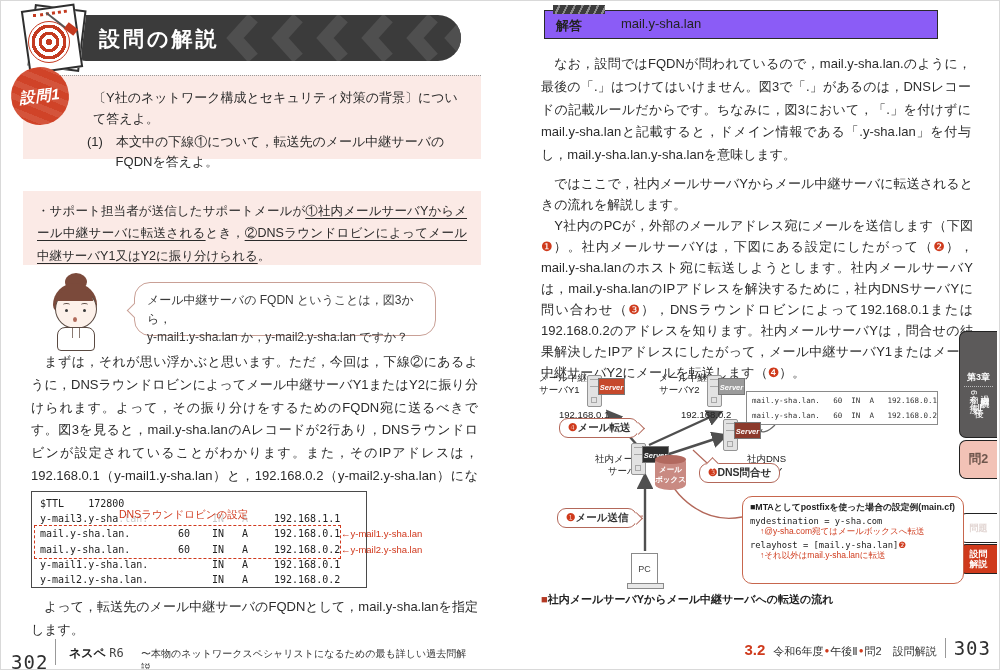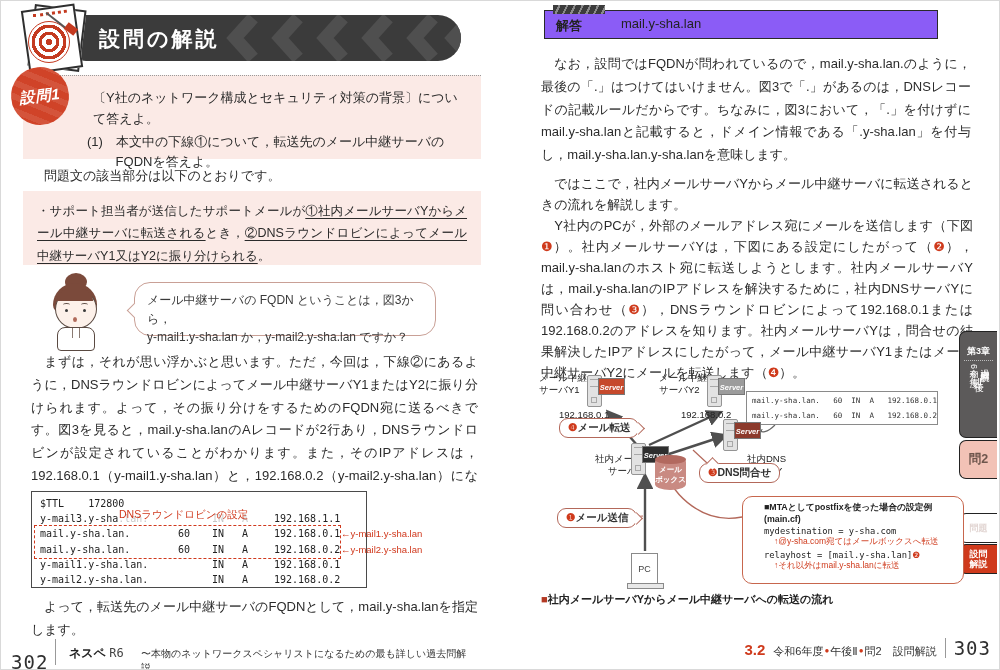--- a/index.html
+++ b/index.html
@@ -91,33 +91,33 @@
   .srv .tower::after{content:"";position:absolute;left:3px;bottom:3px;width:4px;height:4px;border:1px solid #a8a8a8;}
   .srv .badge{position:absolute;left:11px;top:5px;width:27px;height:17px;color:#fff;font-size:7.5px;font-weight:bold;font-style:italic;text-align:center;line-height:17px;border:1px solid #777;box-sizing:border-box;}
   .cyl{position:absolute;width:31px;height:34px;background:#c98a82;border-radius:15px/6px;color:#fff;font-size:7.5px;font-weight:bold;text-align:center;line-height:1.3;padding-top:9px;box-sizing:border-box;white-space:pre-line;}
   .cyl::before{content:"";position:absolute;left:0;top:-1px;width:100%;height:9px;border-radius:50%;background:#b2695f;}
   .cyl .ct{position:relative;z-index:1;}
   .minidns{position:absolute;left:215px;top:24px;width:192px;height:34px;border:1px solid #8a8a8a;background:#fff;box-sizing:border-box;font-family:"DejaVu Sans Mono",monospace;font-size:7.5px;line-height:15px;padding:1px 0 0 5px;color:#333;white-space:pre;}
   .callout{position:absolute;background:#fff;border:1.5px solid #b3685a;border-radius:9px;padding:2px 8px;font-size:10.5px;font-weight:bold;color:#333;white-space:nowrap;z-index:2;}
   .callout .cnum{font-weight:bold;}
   .tail-r::after{content:"";position:absolute;right:-5px;top:50%;margin-top:-4px;width:8px;height:8px;background:#fff;border-top:1.5px solid #b3685a;border-right:1.5px solid #b3685a;transform:rotate(45deg);}
   .tail-tl::after{content:"";position:absolute;left:8px;top:-5px;width:8px;height:8px;background:#fff;border-top:1.5px solid #b3685a;border-left:1.5px solid #b3685a;transform:rotate(45deg);}
-  .postfix{position:absolute;left:211px;top:129px;width:222px;height:88px;border:1.5px solid #c7664d;border-radius:10px;background:#fff;box-sizing:border-box;padding:5px 21px;z-index:2;}
+  .postfix{position:absolute;left:211px;top:129px;width:222px;height:88px;border:1.5px solid #c7664d;border-radius:10px;background:#fff;box-sizing:border-box;padding:5px 7px;z-index:2;}
   .postfix .pt{font-size:8.8px;font-weight:bold;color:#222;}
   .postfix .pl{font-family:"DejaVu Sans Mono",monospace;font-size:8.8px;color:#222;margin-top:2px;}
   .postfix .pn{font-size:8.5px;color:#cf3a1c;margin-left:10px;}
   .pc{position:absolute;left:100px;top:186px;width:27px;height:31px;border:1.5px solid #8a8a8a;background:#fff;box-sizing:border-box;font-size:9px;color:#444;display:flex;align-items:center;justify-content:center;}
   .pc::after{content:"";position:absolute;left:-5px;bottom:-6px;width:35px;height:4px;background:#e8e8e8;border:1px solid #8a8a8a;}
   .dcaption{left:540px;top:591px;font-size:11px;font-weight:bold;color:#222;}
   .dcaption .sq{color:#b33a24;}
 
   
   .tab{position:absolute;right:2px;width:38px;box-sizing:border-box;border:1px solid #222;border-right:none;border-radius:7px 0 0 7px;}
   .tab-ch{top:330px;height:107px;background:#5c5a5a;color:#fff;}
-  .tab-ch .chap{font-size:9px;font-weight:bold;text-align:center;padding-top:13px;letter-spacing:0;}
+  .tab-ch .chap{font-size:9px;font-weight:bold;text-align:center;padding-top:3px;letter-spacing:0;margin-top:36px;}
   .tab-ch .dot{margin:2px 4px 1px;border-top:1px dotted #bbb;}
   .tab-ch .cols{display:flex;justify-content:center;gap:1px;}
   .tab-ch .v{writing-mode:vertical-rl;font-size:9px;letter-spacing:1px;line-height:1.1;}
   .tab-ch .sess{writing-mode:vertical-rl;font-size:9.5px;letter-spacing:1px;margin:2px auto 0;display:block;text-align:center;}
   .tab-q{top:439px;height:39px;background:#f2c2b6;color:#6e564d;font-size:12.5px;font-weight:bold;display:flex;align-items:center;justify-content:center;}
   .tab-w{background:#fff;color:#e2d6d3;font-size:9px;font-weight:bold;display:flex;align-items:center;justify-content:center;text-align:center;line-height:1.15;white-space:pre-line;margin-top:31px;}
   .tab-w1{top:481px;height:30px;}
   .tab-w2{top:513px;height:28px;}
   .tab-r{top:543px;height:30px;background:#cf3a1c;color:#fff;font-size:9px;font-weight:bold;display:flex;align-items:center;justify-content:center;text-align:center;line-height:1.15;white-space:pre-line;}
 </style>
@@ -147,21 +147,20 @@
     <div class="pin"></div>
     <div class="flag"></div>
   </div>
 
   <div class="abs qbox">
     <div class="qh">〔Y社のネットワーク構成とセキュリティ対策の背景〕について答えよ。</div>
     <div class="qi">(1)　本文中の下線①について，転送先のメール中継サーバのFQDNを答えよ。</div>
   </div>
   <div class="abs qbadge">設問1</div>
 
-  <div class="abs para" style="left:30px;top:164px;width:440px;">　問題文の該当部分は以下のとおりです。</div>
 
   <div class="abs quotebox"><span>・サポート担当者が送信したサポートメールが</span><u>①社内メールサーバYからメール中継サーバに転送される</u><span>とき，</span><u>②DNSラウンドロビンによってメール中継サーバY1又はY2に振り分けられる</u><span>。</span></div>
 
   <div class="abs avatar">
     <div class="bun"></div>
       <div class="hair"></div>
       <div class="face"></div>
       <div class="fringe"></div>
     <div class="eye eyeL"></div>
       <div class="eye eyeR"></div>

